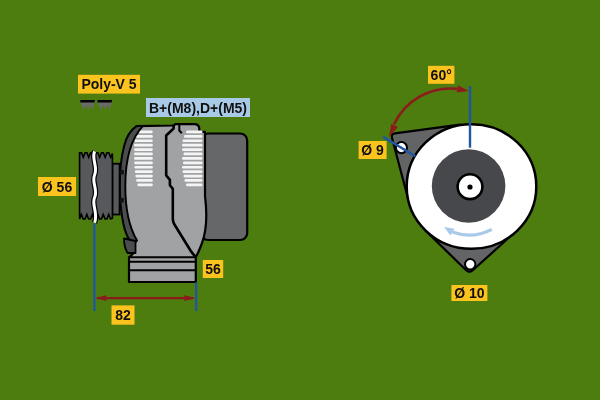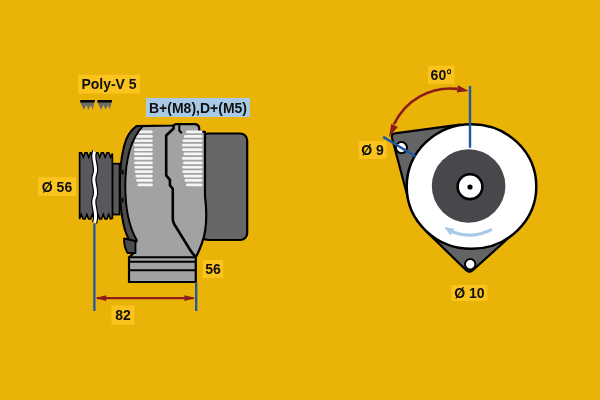--- a/index.html
+++ b/index.html
@@ -1,16 +1,16 @@
 <!DOCTYPE html>
 <html><head>
 <meta charset="utf-8">
 <style>
   html,body{margin:0;padding:0;background:#ffffff;}
-  #canvas{position:relative;width:600px;height:400px;background:#eab308;overflow:hidden;}
+  #canvas{position:relative;width:600px;height:400px;background:#4d7c0f;overflow:hidden;}
   svg{position:absolute;top:0;left:0;}
   text{font-family:"Liberation Sans",sans-serif;font-weight:bold;fill:#101010;}
 </style>
 </head>
 <body>
 <div id="canvas">
 <svg width="600" height="400" viewBox="0 0 600 400">
 
   <rect x="201" y="133.5" width="46.2" height="106.5" rx="7" ry="7" fill="#666769" stroke="#000" stroke-width="2.2"></rect>
 

